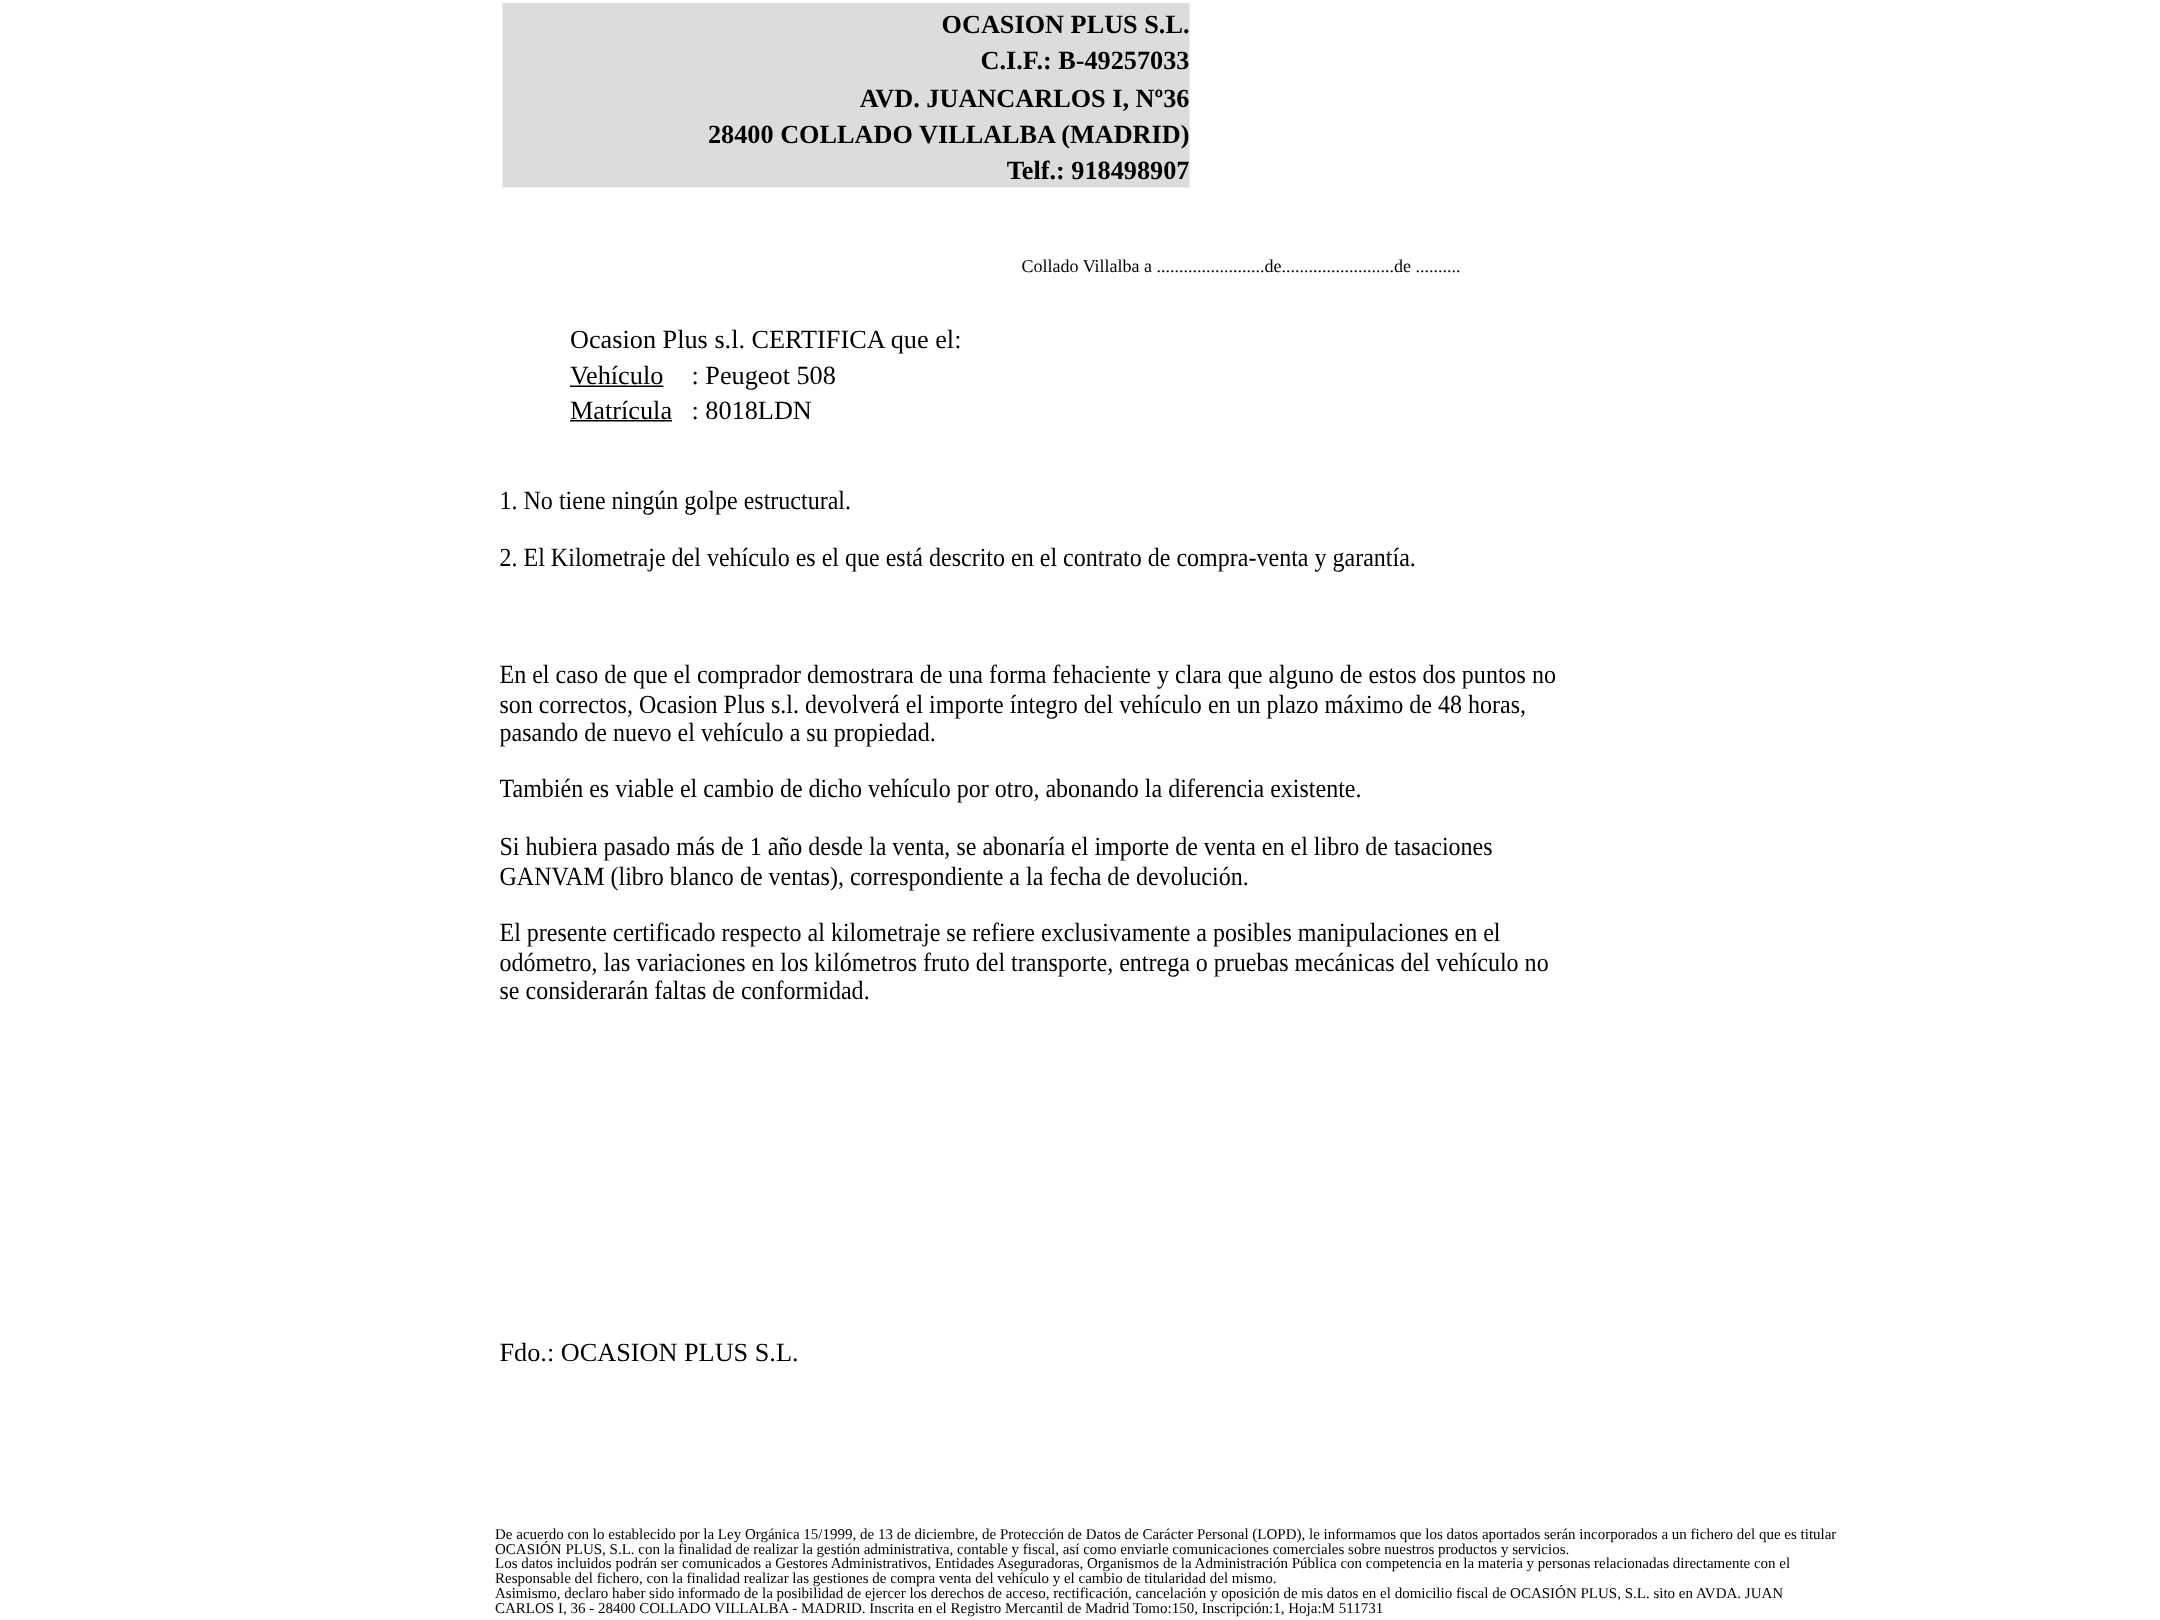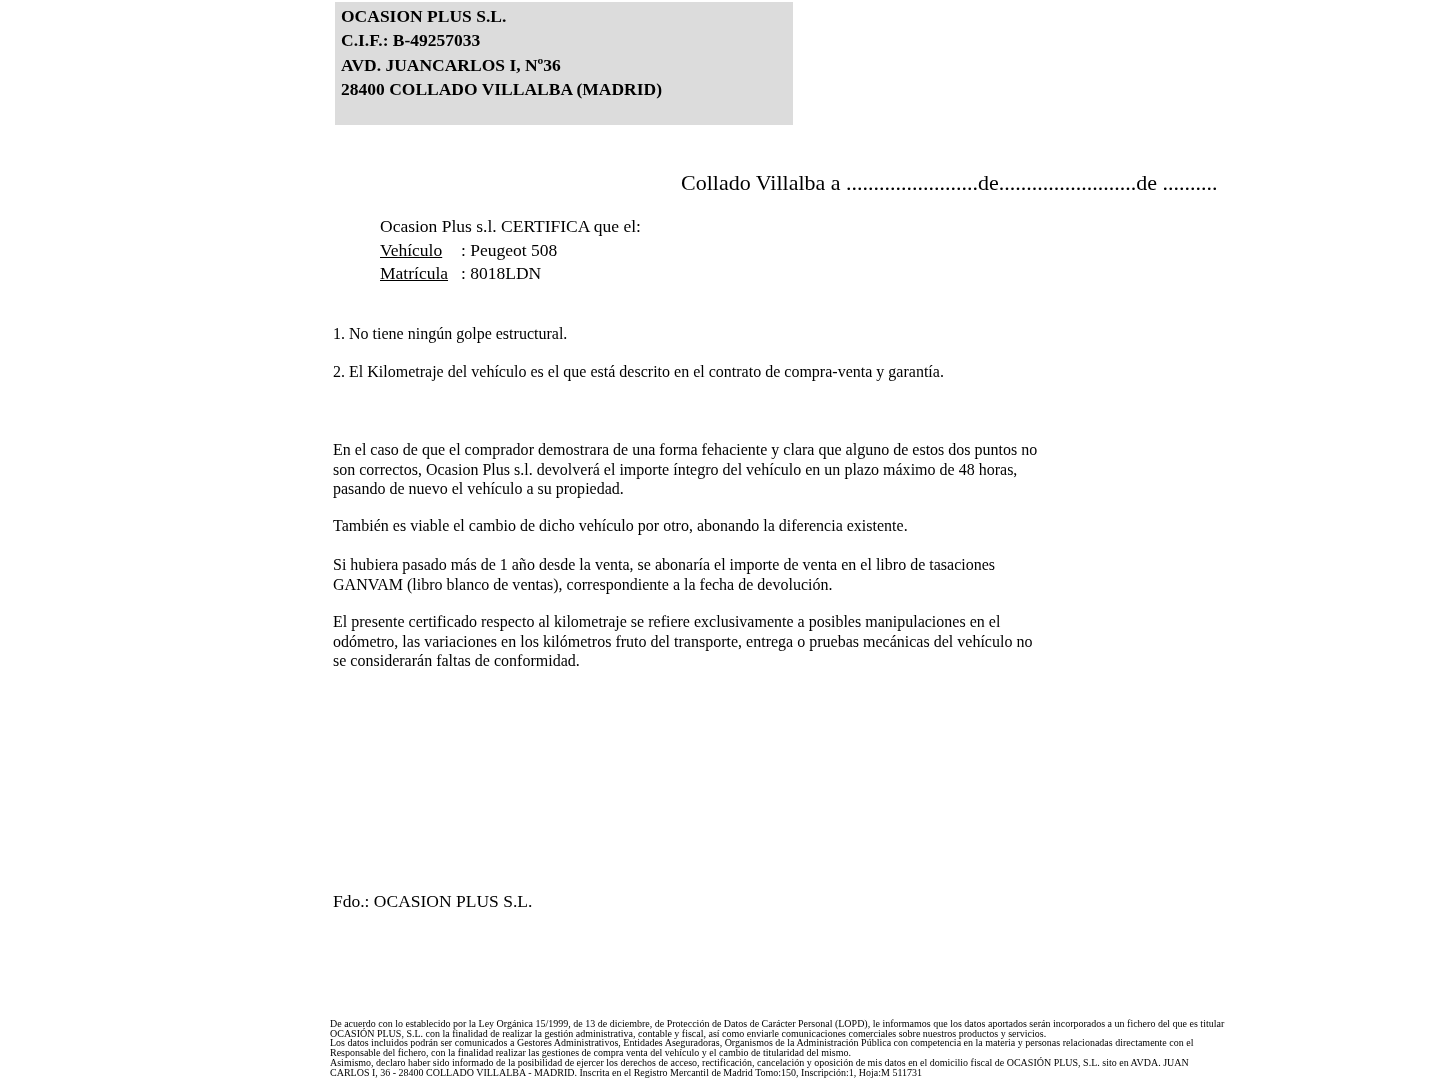--- a/index.html
+++ b/index.html
@@ -16,26 +16,27 @@
     position: absolute;
     left: 335px;
     top: 2px;
     width: 458px;
     height: 123px;
     box-sizing: border-box;
     padding: 2px 0 0 6px;
     font-weight: bold;
     font-size: 17.5px;
     line-height: 24.3px;
+    text-align: right;
   }
   .date-line {
     position: absolute;
     left: 681px;
     top: 170px;
-    font-size: 22px;
+    font-size: 12px;
     white-space: nowrap;
   }
   .certify-block {
     position: absolute;
     left: 336px;
     top: 215px;
     font-size: 17.5px;
     line-height: 23.7px;
     margin-left: 44px;
   }
@@ -77,20 +78,21 @@
 </head>
 <body>
 
 <div class="page">
 
   <div class="header-box" style="background: rgb(220, 220, 220);">
     <div>OCASION PLUS S.L.</div>
     <div>C.I.F.: B-49257033</div>
     <div>AVD. JUANCARLOS I, Nº36</div>
     <div>28400 COLLADO VILLALBA (MADRID)</div>
+    <div>Telf.: 918498907</div>
   </div>
 
   <div class="date-line">Collado Villalba a ........................de.........................de ..........</div>
 
   <div class="certify-block">
     <div>Ocasion Plus s.l. CERTIFICA que el:</div>
     <div>
       <span class="lbl">Vehículo</span><span>: Peugeot 508</span>
     </div>
     <div>

